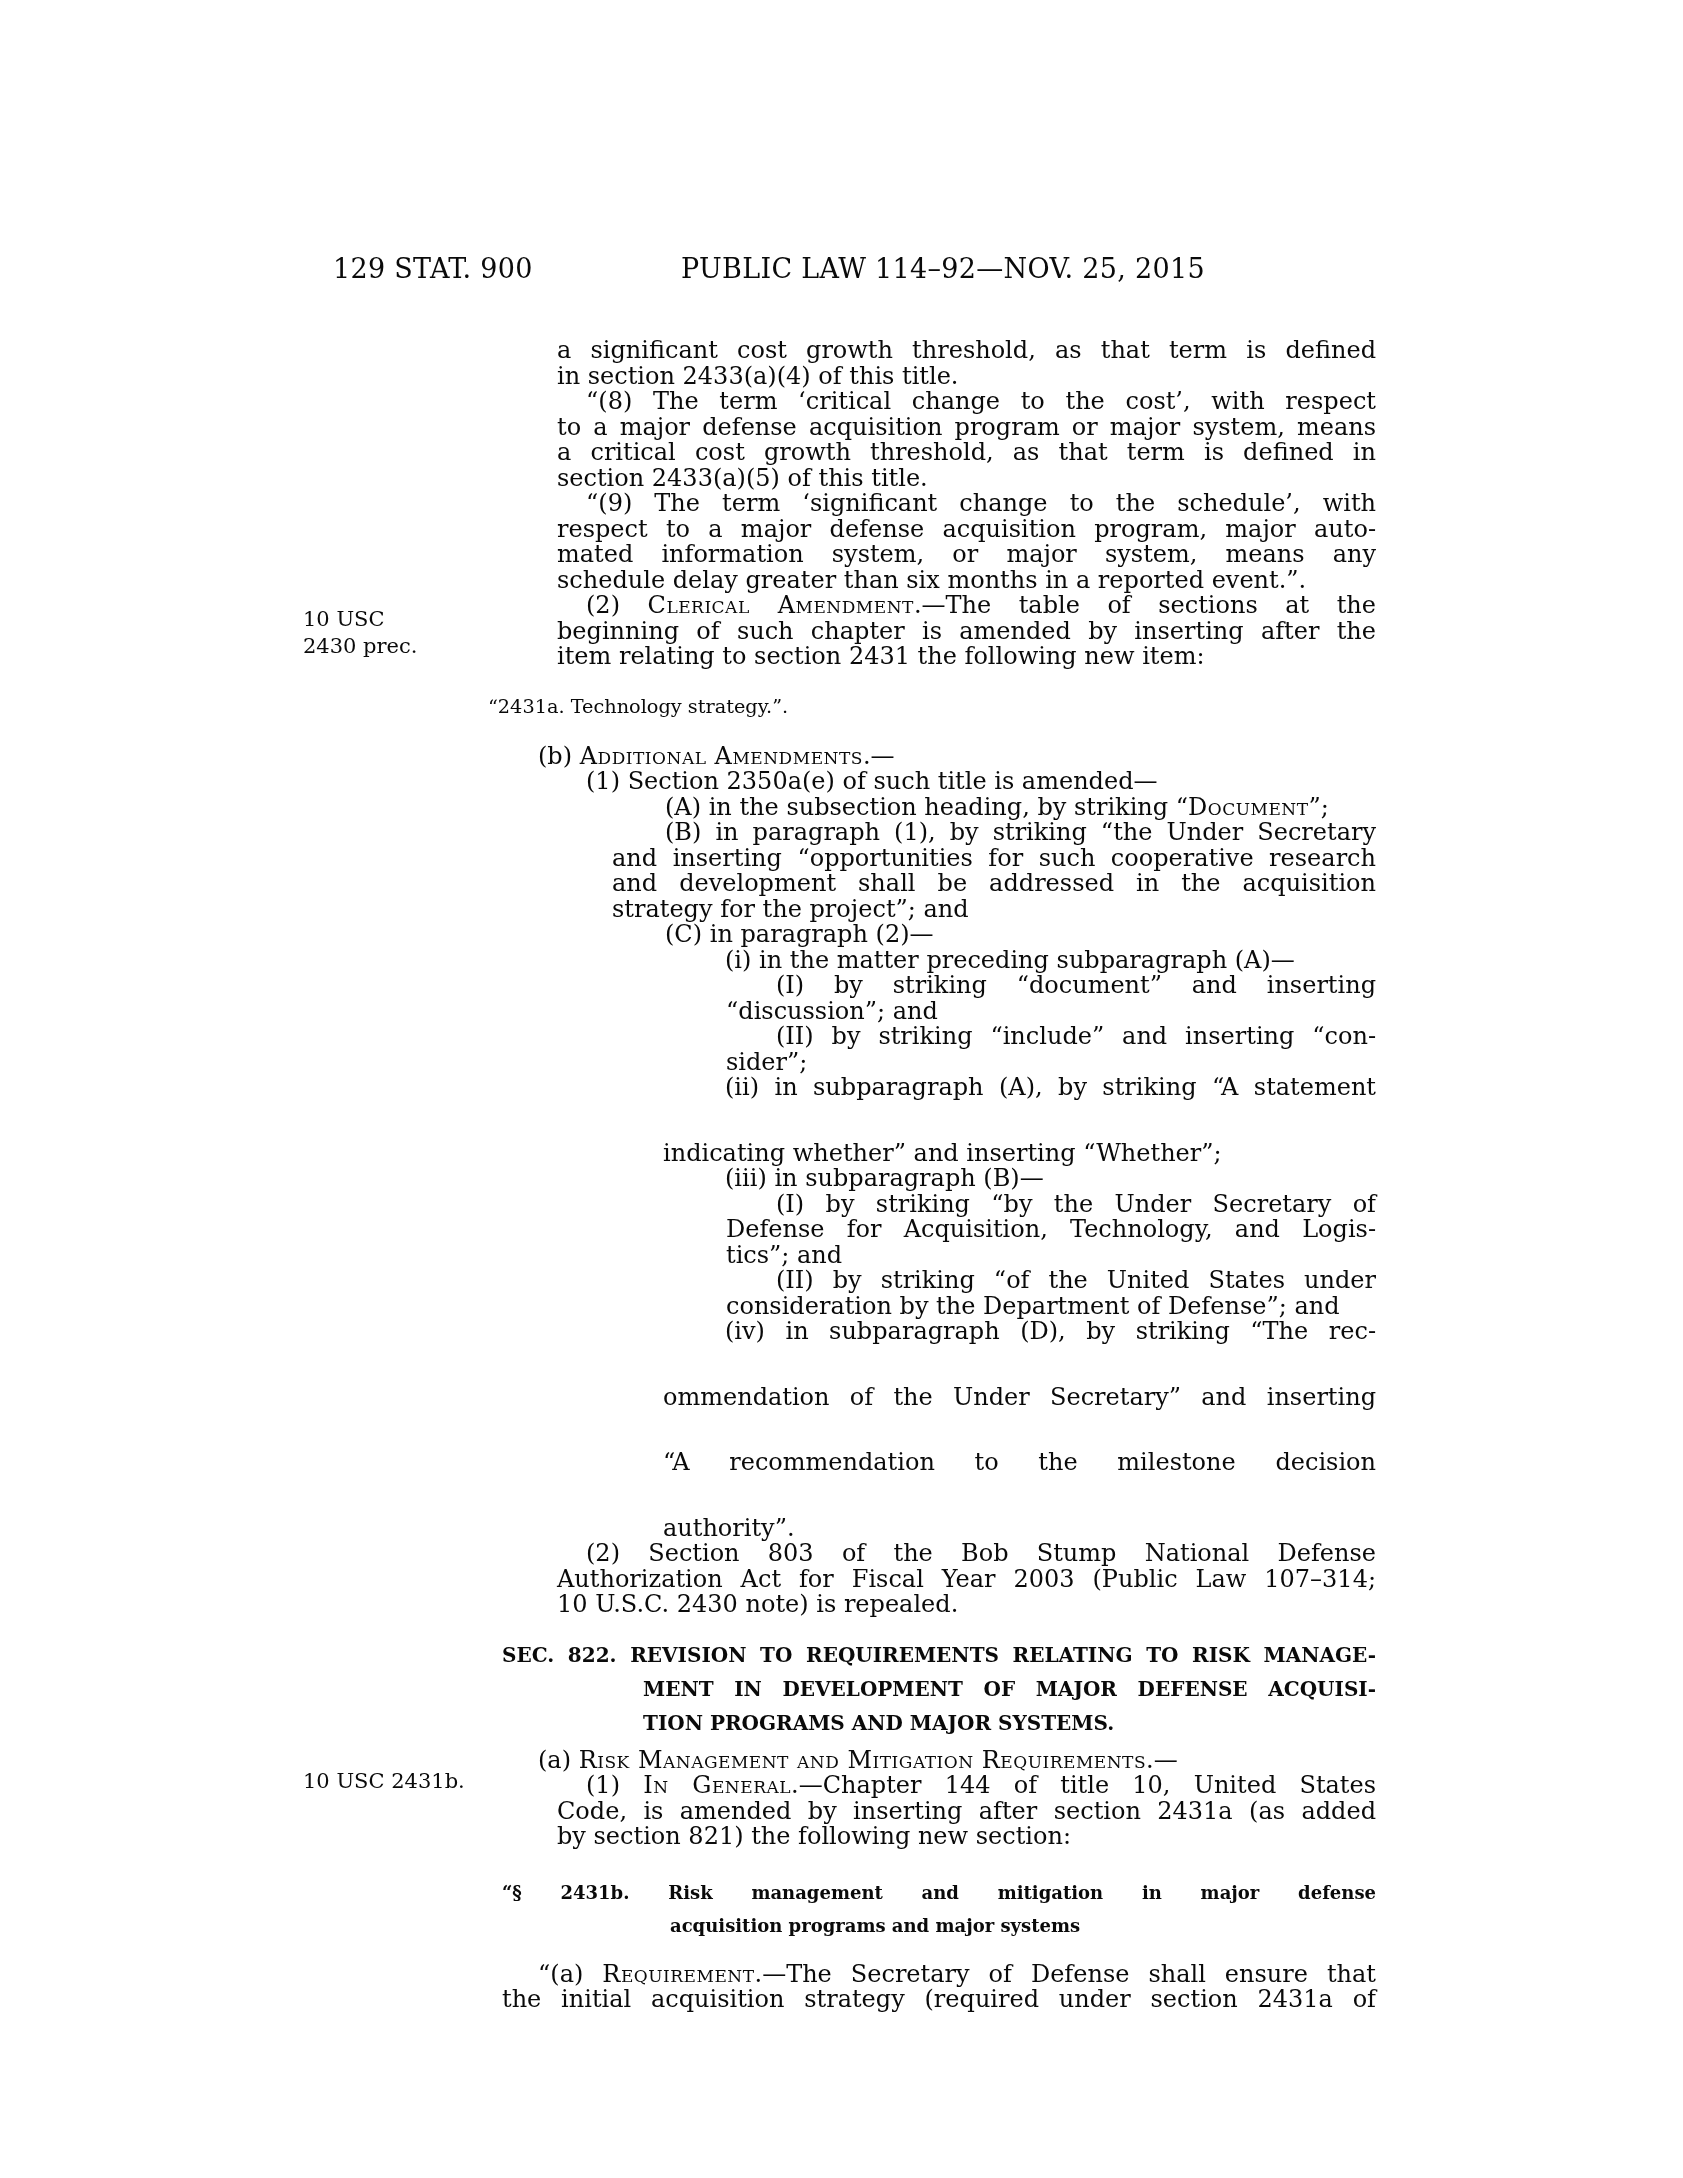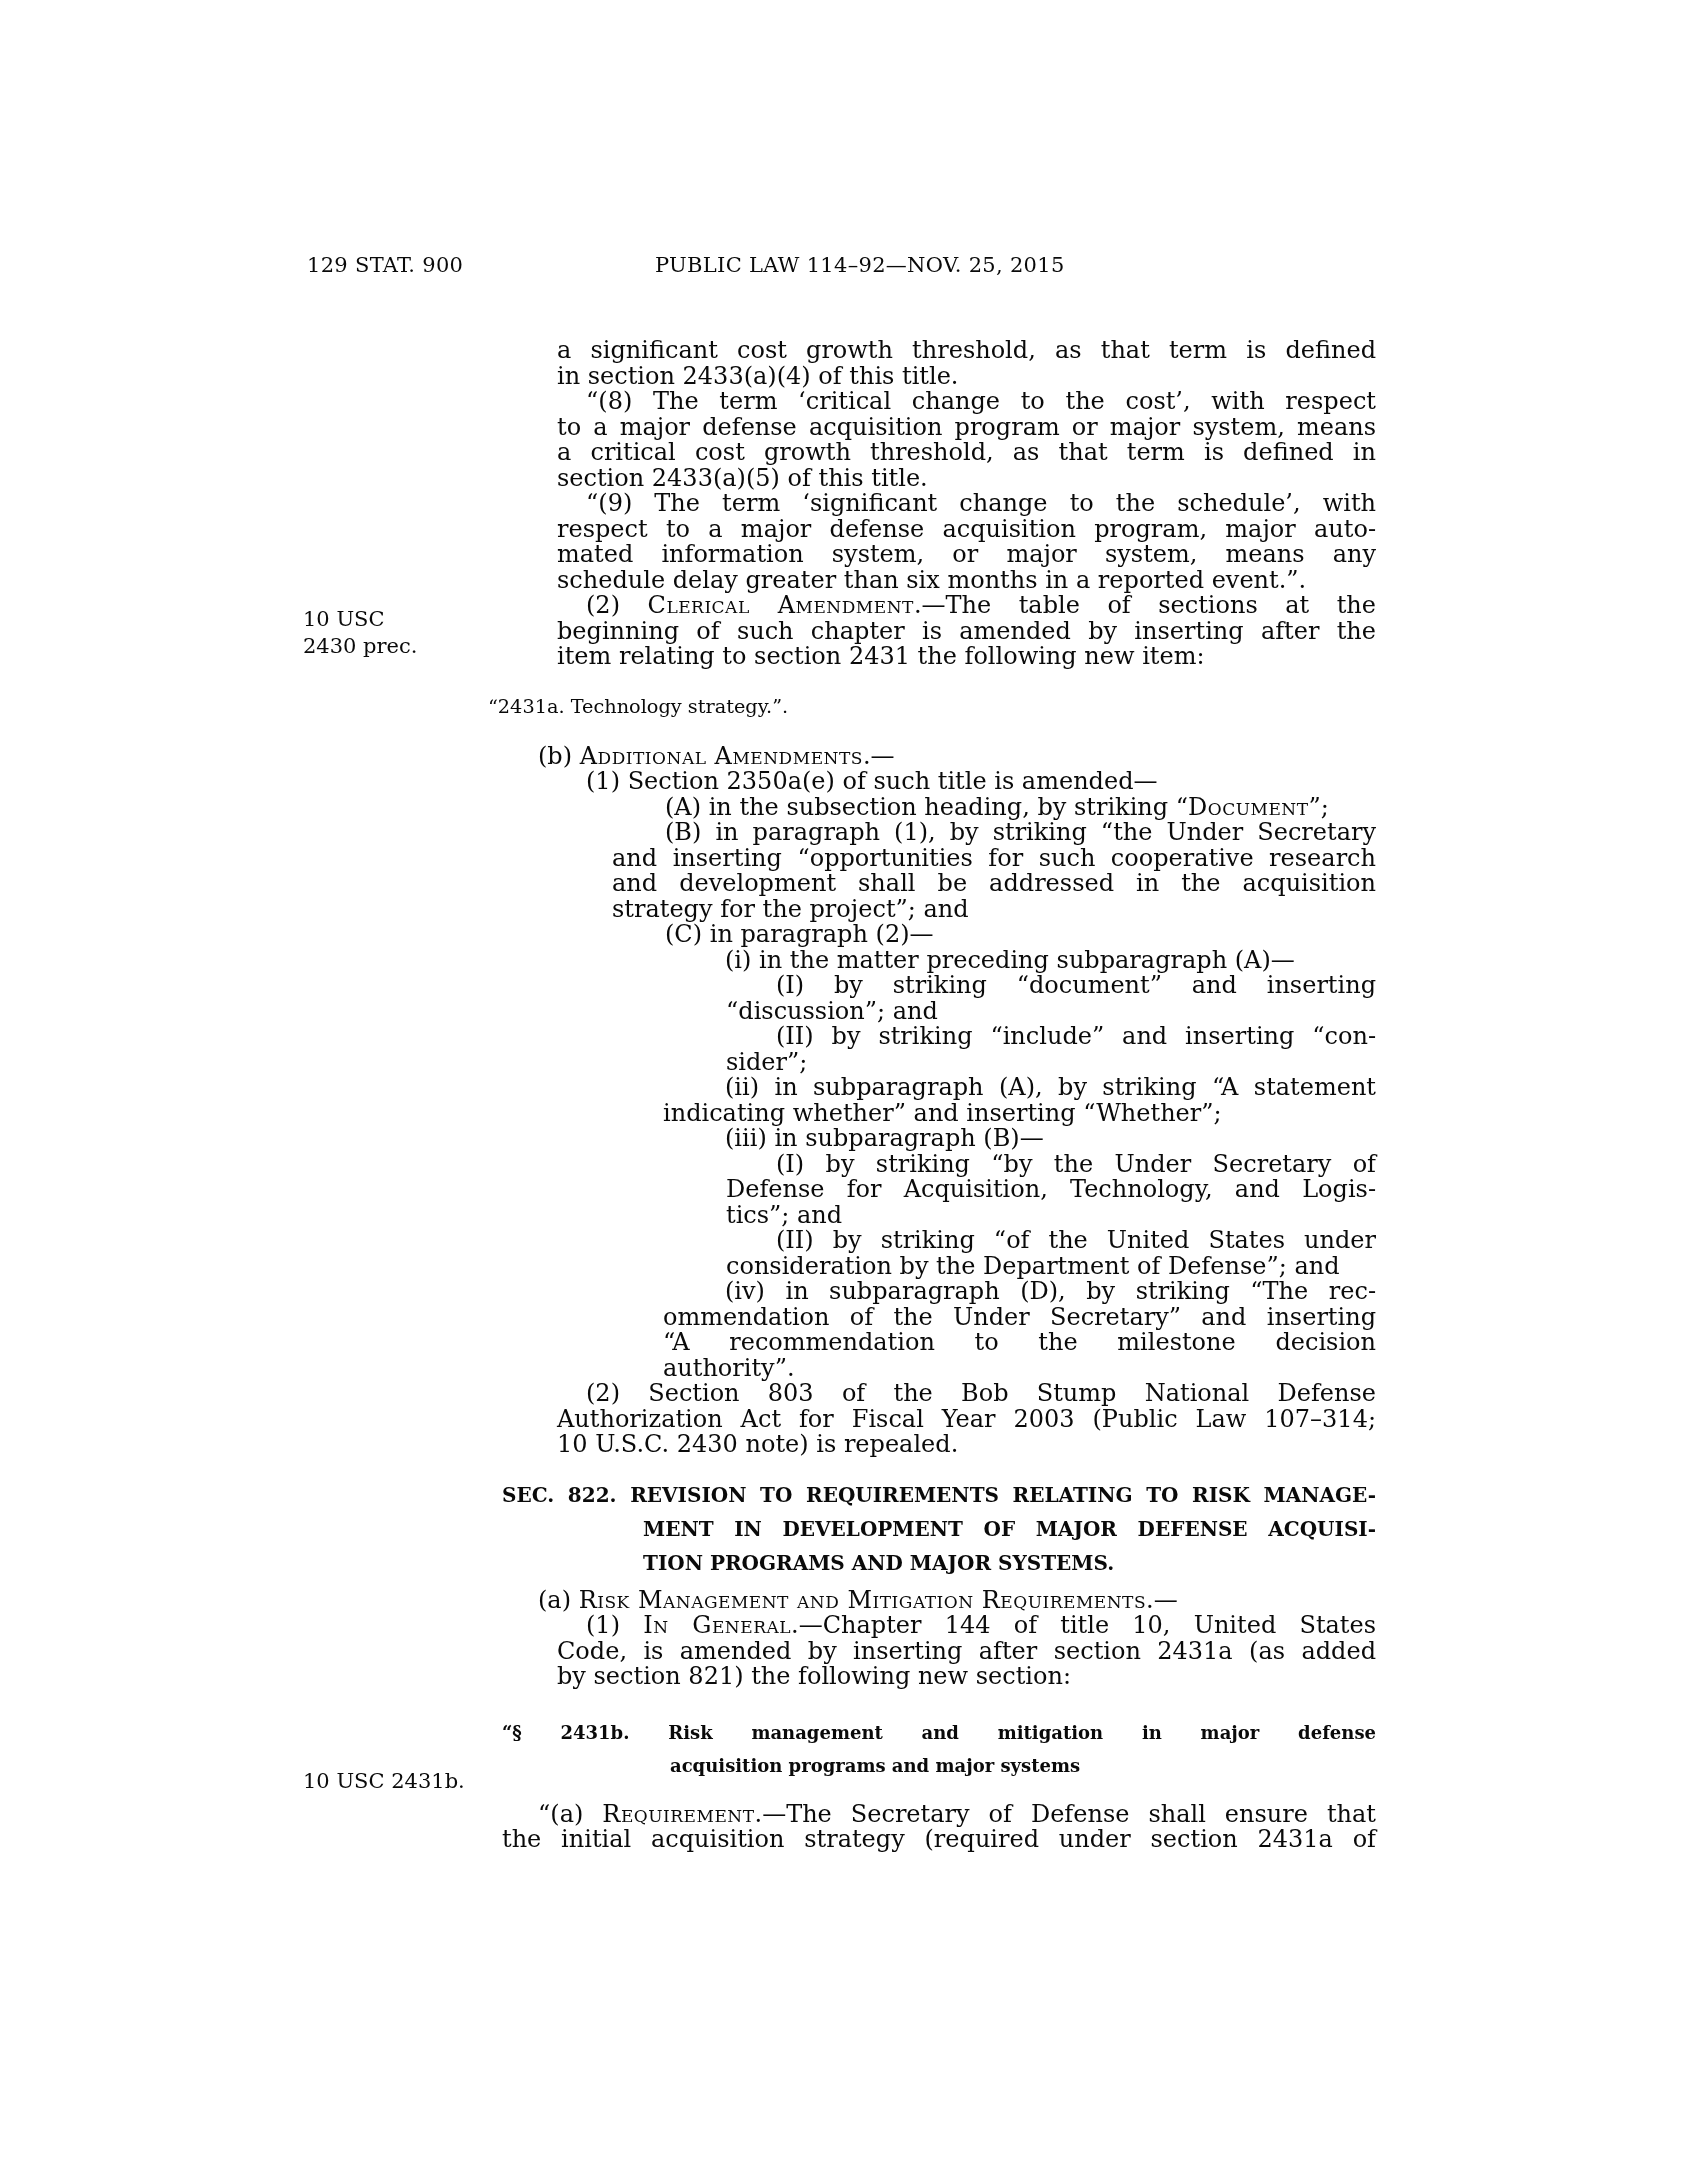--- a/index.html
+++ b/index.html
@@ -4,38 +4,38 @@
 <style>
   html,body{margin:0;padding:0;background:#e8e8e8;}
   .page{
     position:relative;
     width:1683px;height:2178px;
     background:#ffffff;
     font-family:"DejaVu Serif","Liberation Serif",serif;
     color:#0a0a0a;
     overflow:hidden;
   }
-  .hdr{position:absolute;top:253px;font-size:21px;white-space:nowrap;letter-spacing:0.3px;}
+  .hdr{position:absolute;top:253px;font-size:27px;white-space:nowrap;letter-spacing:0.3px;margin-left:26px;}
   .hdr-stat{left:307px;}
   .hdr-law{left:655px;}
   .marginnote{position:absolute;font-size:21px;line-height:27px;white-space:nowrap;}
   #mn1{left:303px;top:606px;}
   #mn2{left:303px;top:1768px;}
   #content{position:absolute;left:502px;top:338px;width:874px;}
   .ln{font-size:24px;line-height:25.5px;text-align:left;}
   .jl{text-align:justify;text-align-last:justify;}
   .sc{font-variant:small-caps;letter-spacing:0.5px;}
   
   .k-L0r{padding-left:0px;}
   .k-L0f{padding-left:36px;}
   .k-L1r{padding-left:55px;}
   .k-L1f{padding-left:84px;}
   .k-L2r{padding-left:110px;}
   .k-L2f{padding-left:163px;}
-  .k-L3r{padding-left:161px;}
+  .k-L3r{padding-left:161px;margin-top:40px;}
   .k-L3f{padding-left:223px;}
   .k-L4r{padding-left:224px;}
   .k-L4f{padding-left:274px;}
   
   .k-N{padding-left:0;margin:26px 0 26px -14px;font-size:19.3px;line-height:22px;}
   
   .k-S1,.k-S2,.k-S2e{font-weight:bold;font-size:20px;line-height:34px;}
   .k-S1{margin-top:20px;padding-left:0;}
   .k-S2,.k-S2e{padding-left:141px;}
   .k-S2e{margin-bottom:8px;}

